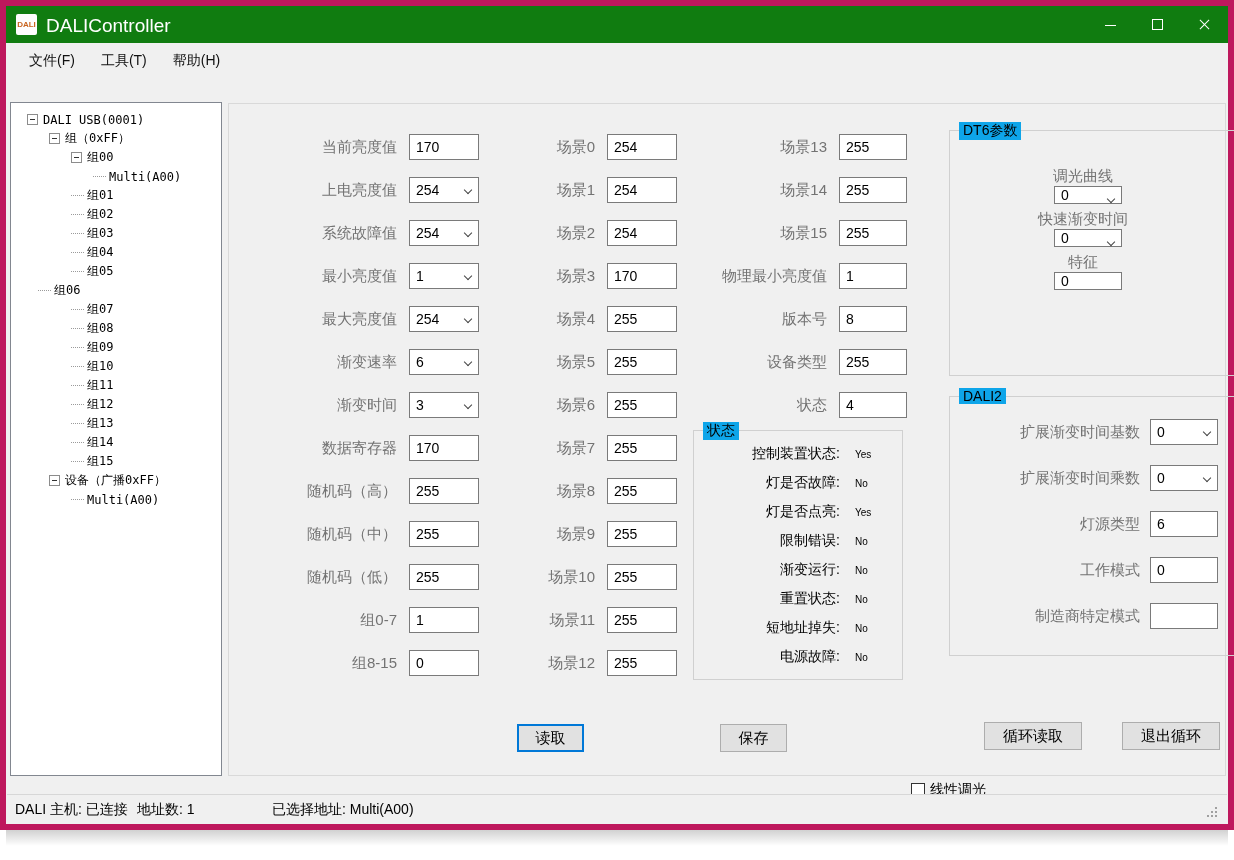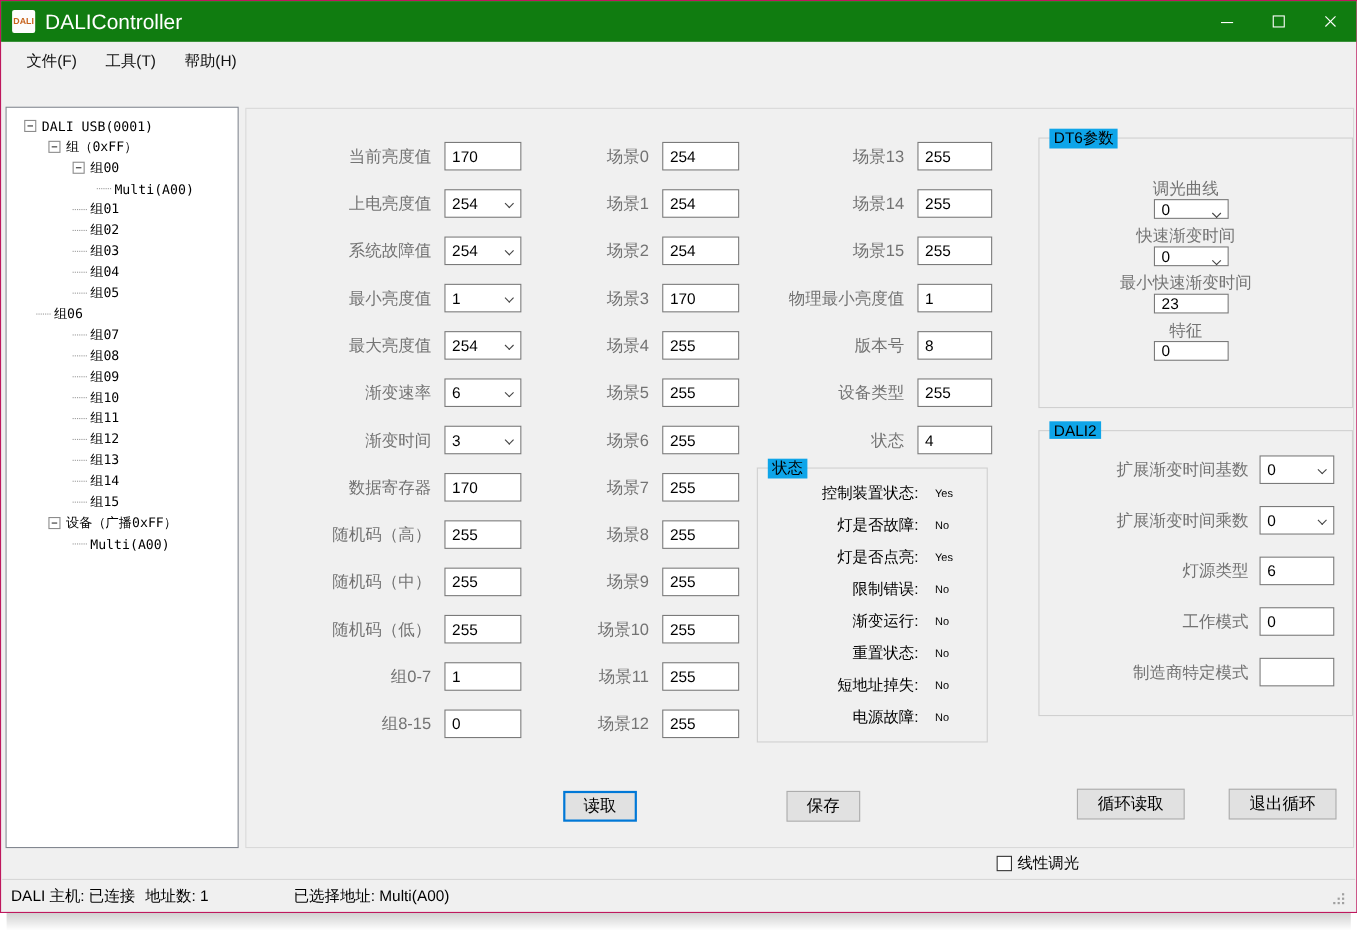--- a/index.html
+++ b/index.html
@@ -2,21 +2,21 @@
 <html><head>
 <meta charset="utf-8">
 <style>
   * { margin:0; padding:0; box-sizing:border-box; }
   body { background:#ffffff; font-family:"Liberation Sans", sans-serif; }
   i, b { font-style:normal; font-weight:normal; }
   .stage { position:relative; width:1234px; height:860px; overflow:hidden; background:#fff; }
 
   
   .window { position:absolute; left:0; top:0; width:1234px; height:830px;
-            border:1px solid #be185d; background:#f0f0f0; }
+            border:6px solid #be185d; background:#f0f0f0; }
   .win-shadow { position:absolute; left:6px; top:830px; width:1222px; height:16px;
             background:linear-gradient(to bottom, rgba(0,0,0,0.18), rgba(0,0,0,0)); }
 
   
   .titlebar { position:absolute; left:0; top:0; right:0; height:37px; background:#107C10; }
   .appicon { position:absolute; left:10px; top:8px; width:21px; height:21px; background:#fdfdfd;
              border-radius:2px; display:flex; align-items:center; justify-content:center; }
   .appicon b { font-size:8px; font-weight:bold; color:#c8641e; letter-spacing:0; }
   .wtitle { position:absolute; left:40px; top:9px; color:#ffffff; font-size:19px; }
   .wctrls { position:absolute; right:0; top:0; height:37px; display:flex; }
@@ -481,26 +481,20 @@
             </span>
           </div>
         <div class="frow">
             <span class="flabel">快速渐变时间</span>
             <span class="tbox combo">
               <i class="tval">0</i>
               <i class="chev"></i>
             </span>
           </div>
         <div class="frow">
-            <span class="flabel">最小快速渐变时间</span>
-            <span class="tbox">
-              <i class="tval">23</i>
-            </span>
-          </div>
-        <div class="frow">
             <span class="flabel">特征</span>
             <span class="tbox">
               <i class="tval">0</i>
             </span>
           </div>
       </div>
 
       <div class="grp grp-dali2">
         <span class="legend">DALI2</span>
         <div class="frow">

